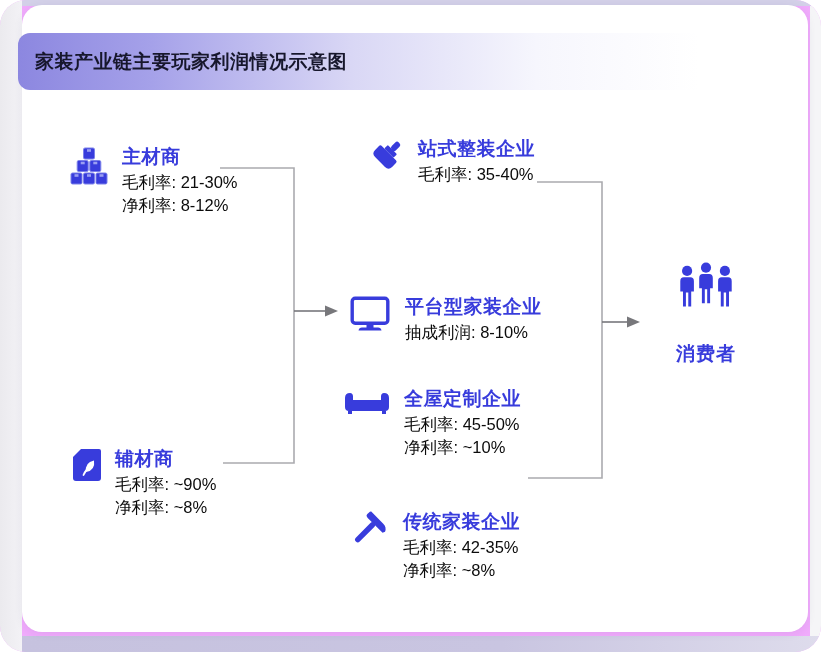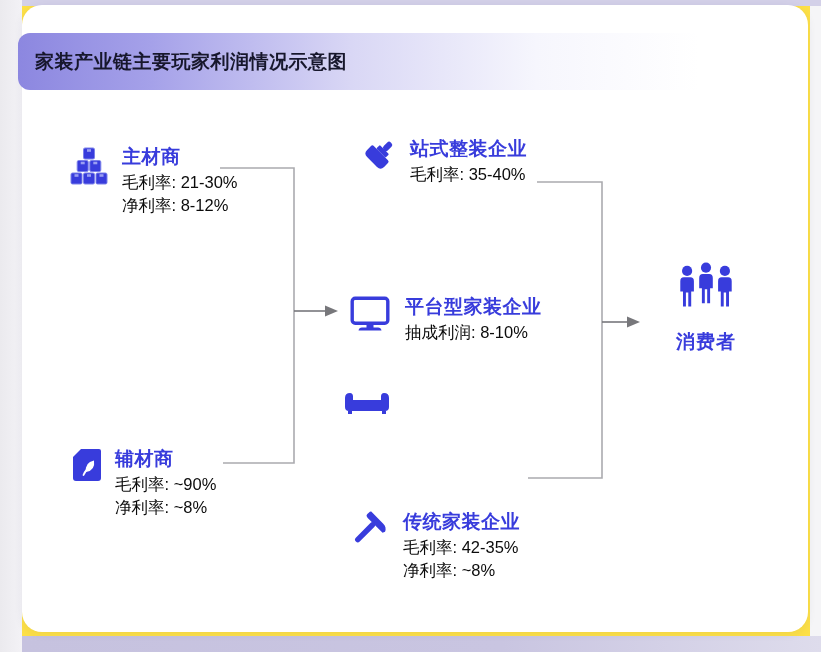--- a/index.html
+++ b/index.html
@@ -3,22 +3,23 @@
 <meta charset="utf-8">
 <style>
   html,body{margin:0;padding:0;}
   body{
     font-family:"Liberation Sans","DejaVu Sans",sans-serif;
     background:#ffffff;
   }
   .page{
     position:relative;
     width:821px;height:652px;
-    background:#fde047;
+    background:#f0abfc;
     overflow:hidden;
+    border-radius:26px;
   }
   
   .strip-left{
     position:absolute;left:0;top:0;width:22px;height:652px;
     background:linear-gradient(90deg,#ebeaee 0%,#f3f2f6 100%);
   }
   .strip-top{
     position:absolute;left:22px;top:0;width:799px;height:6px;
     background:#d3d0e8;
   }
@@ -54,21 +55,21 @@
     font-size:19px;font-weight:700;color:#383cdc;line-height:25px;
     margin-bottom:2px;white-space:nowrap;letter-spacing:0.5px;
   }
   .g-line{
     font-size:16.5px;color:#0b0b0b;line-height:22.5px;white-space:nowrap;
   }
   .consumer{
     position:absolute;display:flex;flex-direction:column;align-items:center;
   }
   .consumer-label{
-    font-size:19px;font-weight:700;color:#383cdc;margin-top:15px;
+    font-size:19px;font-weight:700;color:#383cdc;margin-top:27px;
     letter-spacing:1px;white-space:nowrap;
   }
   .connectors{
     position:absolute;left:0;top:0;width:821px;height:652px;
     pointer-events:none;
   }
 </style>
 </head>
 <body>
 
@@ -134,21 +135,21 @@
         <path d="M11.5,27 Q14,21 19,17.5" stroke="#ffffff" stroke-width="1.8" fill="none" stroke-linecap="round"></path>
       </svg>
     </span>
     <div class="gtext">
       <div class="g-title">辅材商</div>
       <div class="g-line">毛利率: ~90%</div>
       <div class="g-line">净利率: ~8%</div>
     </div>
   </div>
 
-  <div class="group" style="left:356px;top:136px;">
+  <div class="group" style="left:364px;top:136px;">
     <span class="icon-wrap" style="width:42px;margin-right:12px;margin-top:0;">
       <svg width="42" height="42" viewBox="0 0 42 42">
         <g transform="rotate(45 21 21)" fill="#383cdc">
           <rect x="18" y="1" width="6" height="10" rx="2.5"></rect>
           <rect x="14.5" y="10.5" width="13" height="5" rx="1"></rect>
           <path d="M11,15.5 H31 Q33,15.5 33,17.5 V23 Q33,28 28,28 H14 Q9,28 9,23 V17.5 Q9,15.5 11,15.5 Z"></path>
         </g>
       </svg>
     </span>
     <div class="gtext">
@@ -171,20 +172,25 @@
   </div>
 
   <div class="group" style="left:344px;top:386px;">
     <span class="icon-wrap" style="width:46px;margin-right:14px;margin-top:4px;">
       <svg width="46" height="24" viewBox="0 0 46 24">
         <path d="M6,3 Q1,3 1,8 V17 Q1,21 5,21 H41 Q45,21 45,17 V8 Q45,3 40,3 Q37,3 37,6.5 V10 H9 V6.5 Q9,3 6,3 Z" fill="#383cdc"></path>
         <rect x="4" y="21" width="4" height="3" fill="#383cdc"></rect>
         <rect x="38" y="21" width="4" height="3" fill="#383cdc"></rect>
       </svg>
     </span>
+    <div class="gtext">
+      <div class="g-title">全屋定制企业</div>
+      <div class="g-line">毛利率: 45-50%</div>
+      <div class="g-line">净利率: ~10%</div>
+    </div>
   </div>
 
   <div class="group" style="left:347px;top:509px;">
     <span class="icon-wrap" style="width:40px;margin-right:16px;margin-top:1px;">
       <svg width="40" height="40" viewBox="0 0 40 40">
         <g transform="rotate(45 20 20)" fill="#383cdc">
           <path d="M10,4 H27 Q32,4 34,8.5 L33,11 H12 Q9,11 9,8.5 V6.5 Q9,4 10,4 Z"></path>
           <rect x="17.5" y="10" width="5.5" height="26" rx="2.7"></rect>
         </g>
       </svg>

